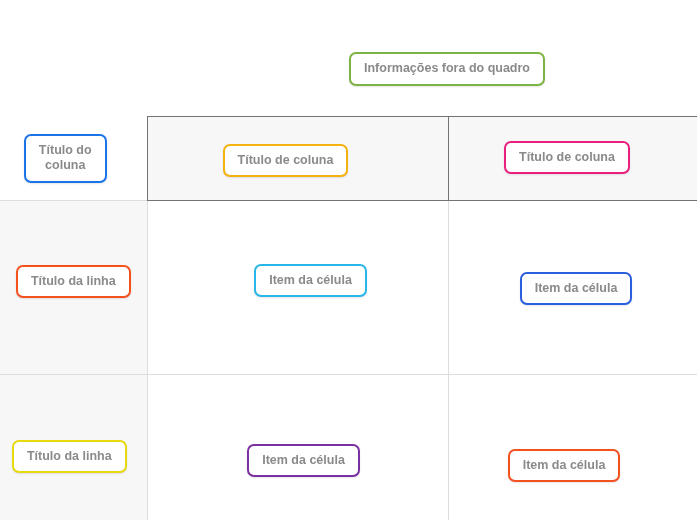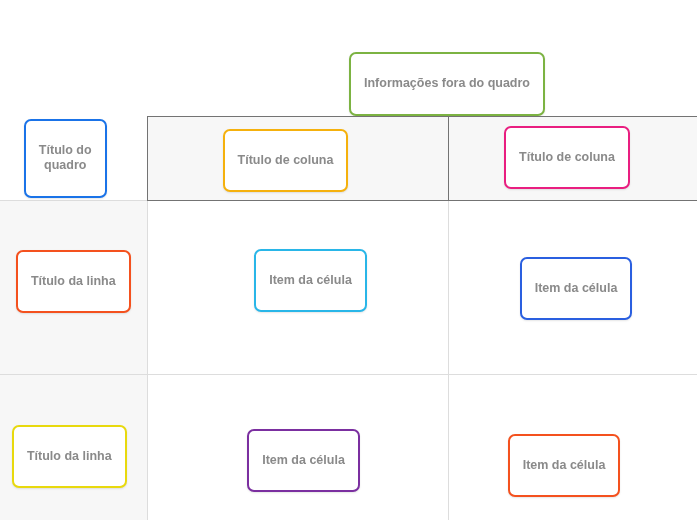--- a/index.html
+++ b/index.html
@@ -22,21 +22,21 @@
     justify-content: center;
     text-align: center;
     box-sizing: border-box;
     background: #ffffff;
     border: 2px solid #cccccc;
     border-radius: 7px;
     color: #8a8a8a;
     font-weight: bold;
     font-size: 12.5px;
     line-height: 1.25;
-    padding: 22px 13px;
+    padding: 7px 13px;
     white-space: pre-line;
     box-shadow: 0 1px 2px rgba(0,0,0,0.10);
   }
 
   
   .floating-note {
     position: absolute;
     left: 349px;
     top: 52px;
   }
@@ -115,21 +115,21 @@
 <table class="board">
   <colgroup>
     <col class="col-rowhead">
     <col class="col-1">
     <col class="col-2">
   </colgroup>
   <tbody>
     <tr>
       <td class="cell-corner">
         <div class="chip nudge-corner" style="border-color: rgb(26, 115, 232);">Título do
-quadro</div>
+coluna</div>
       </td>
       <td class="cell-colhead">
         <div class="chip nudge-ch1" style="border-color: rgb(245, 177, 13);">Título de coluna</div>
       </td>
       <td class="cell-colhead">
         <div class="chip nudge-ch2" style="border-color: rgb(233, 30, 128);">Título de coluna</div>
       </td>
     </tr>
 
     <tr class="row-1">

